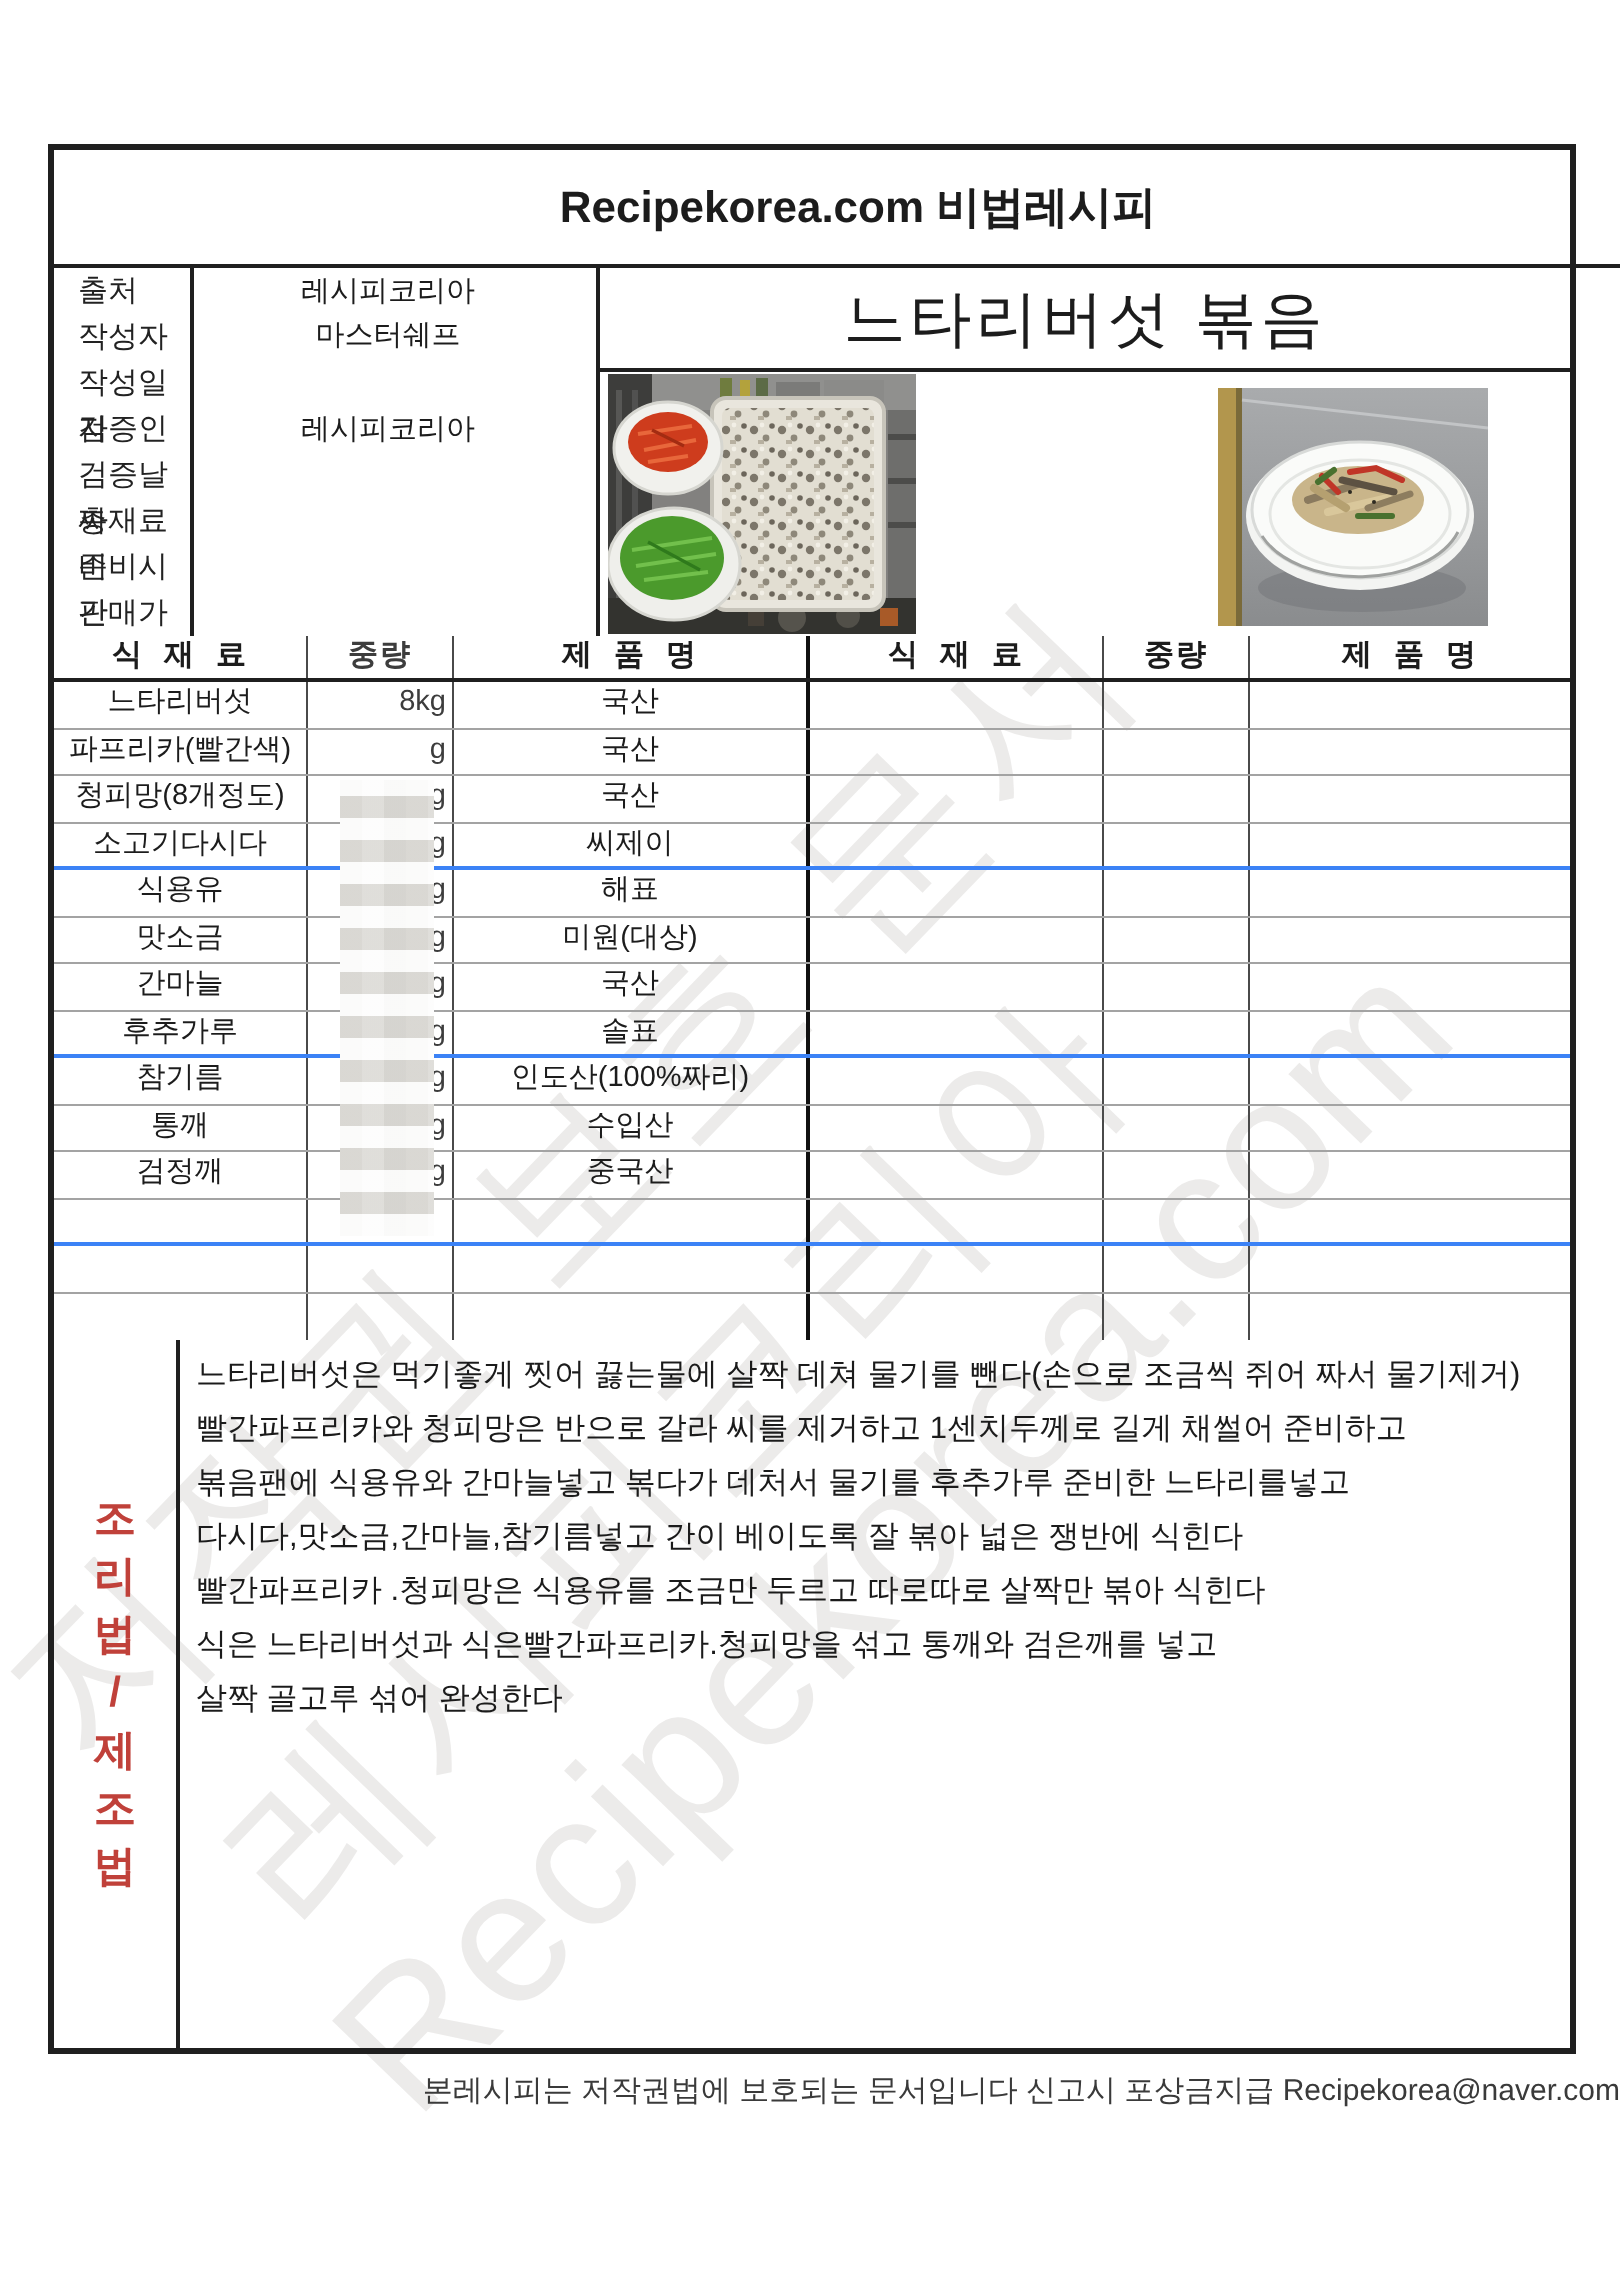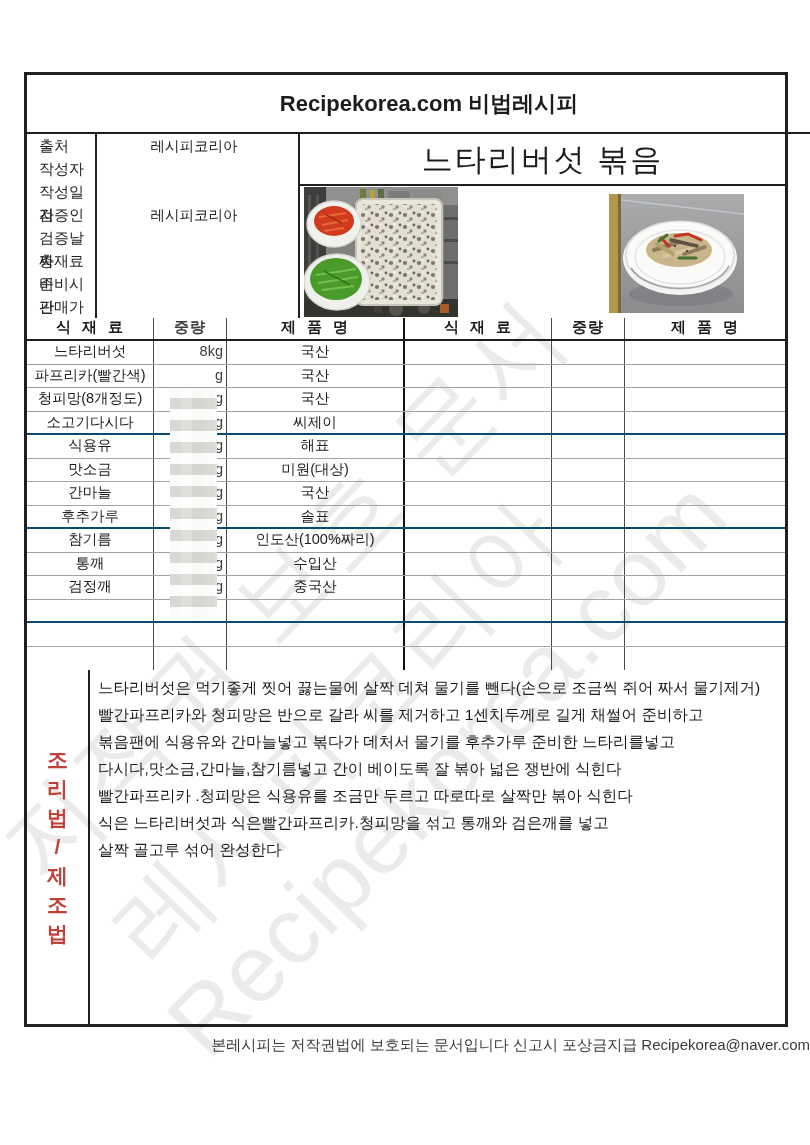--- a/index.html
+++ b/index.html
@@ -45,21 +45,21 @@
     border-bottom:2px solid #1f1f1f;box-sizing:border-box;
   }
   .photo-cell{position:absolute;left:273px;top:111px;width:485px;height:132px;}
   .photo{position:absolute;z-index:4;line-height:0;}
   .photo-left{left:4px;top:1px;}
   .photo-right{left:309px;top:8px;}
   
   .ing-table{position:absolute;left:0;top:243px;width:758px;height:352px;}
   .t-row{display:flex;height:23.5px;border-bottom:1px solid #a3a3a3;box-sizing:border-box;}
   .t-row.head{height:23px;border-bottom:2px solid #1f1f1f;font-family:Liberation Mono, monospace;}
-  .t-row.thick{border-bottom:2px solid #0c4a6e;}
+  .t-row.thick{border-bottom:2px solid #3b82f6;}
   .t-row.last{border-bottom:none;}
   .t-cell{
     box-sizing:border-box;border-right:1.5px solid #4a4a4a;
     font-size:14.5px;line-height:21.5px;text-align:center;overflow:hidden;white-space:nowrap;
   }
   .t-cell.c0{width:127px;}
   .t-cell.c1{width:73px;text-align:right;padding-right:3px;color:#3d3d3d;}
   .t-cell.c2{width:178px;border-right:2.5px solid #111;}
   .t-cell.c3{width:147px;}
   .t-cell.c4{width:73px;}
@@ -111,20 +111,21 @@
         <div class="meta-label">검증인</div>
         <div class="meta-label">검증날짜</div>
         <div class="meta-label">총재료비</div>
         <div class="meta-label">준비시간</div>
         <div class="meta-label">판매가</div>
       </div>
 
     <div class="meta-values">
       <div class="meta-value-author">
         <div>레시피코리아</div>
+        <div>마스터쉐프</div>
       </div>
       <div class="meta-value-verifier">레시피코리아</div>
     </div>
 
     <div class="recipe-title">느타리버섯 볶음</div>
 
     <div class="photo-cell">
 
       <div class="photo photo-left">
         <svg width="154" height="130" viewBox="0 0 154 130" xmlns="http://www.w3.org/2000/svg">

